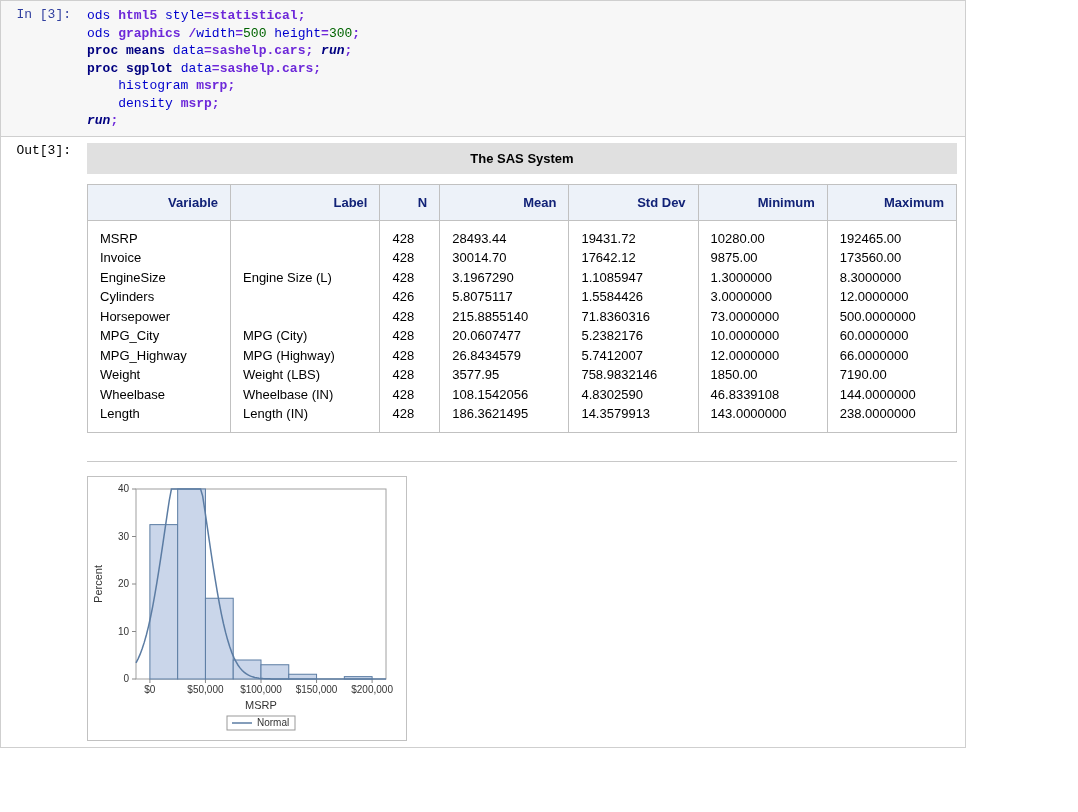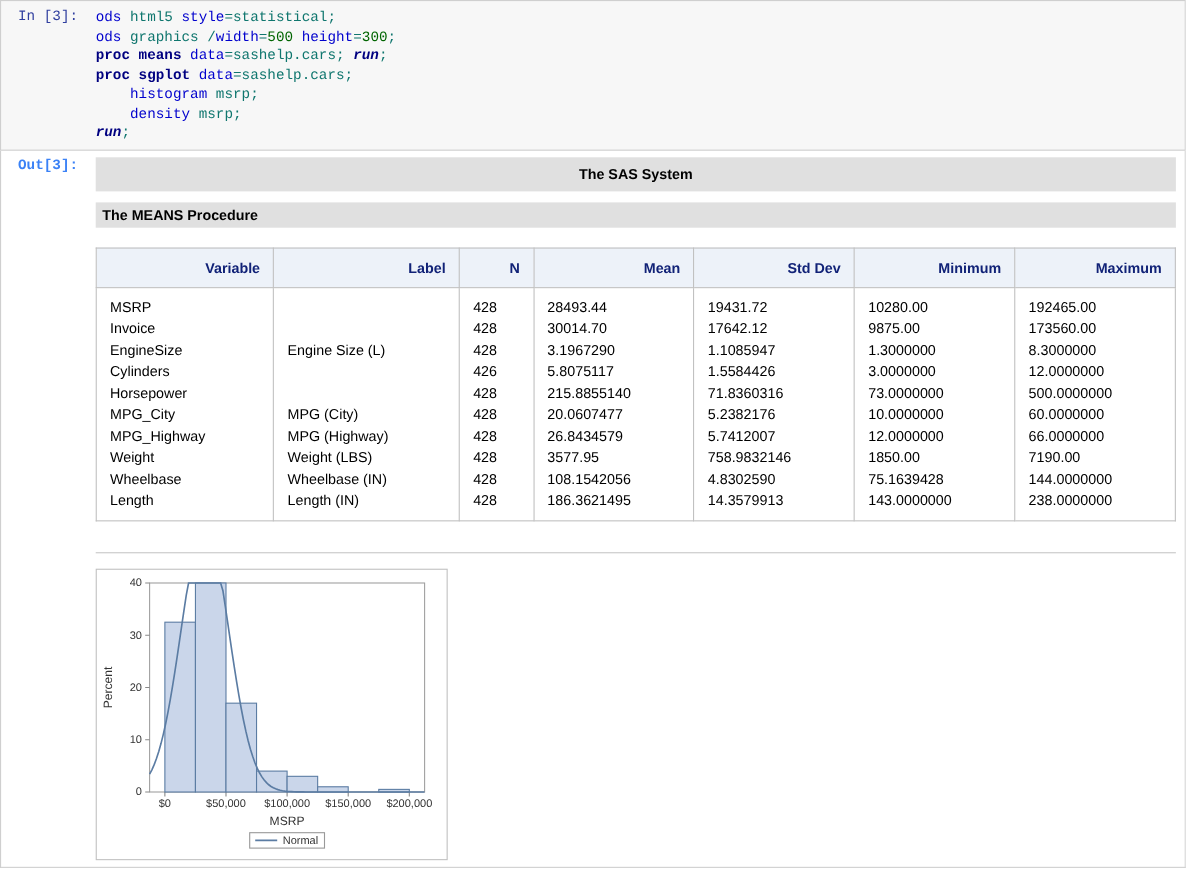--- a/index.html
+++ b/index.html
@@ -1,43 +1,43 @@
 <!DOCTYPE html>
 <html><head>
 <meta charset="utf-8">
 <style>
   * { box-sizing: border-box; margin: 0; padding: 0; }
   body { font-family: Arial, Helvetica, sans-serif; font-size: 13px; background: #fff; color: #000; }
-  .notebook { width: 1078px; }
+  .notebook { width: 966px; }
   .cell { display: flex; border: 1px solid #cfcfcf; border-top: none; }
   .cell:first-child { border-top: 1px solid #cfcfcf; }
   .prompt { width: 78px; flex: 0 0 78px; text-align: right; padding: 6px 8px 6px 4px; font-family: Menlo, Monaco, "Courier New", monospace; font-size: 13px; }
   .in-prompt { color: #303F9F; }
-  .out-prompt { color: #3b82f6; font-weight: bold; }
+  .out-prompt { color: #000000; }
   .cell-content { flex: 1; padding: 6px 8px; overflow: hidden; }
   .input-area { background: #f7f7f7; }
   pre.code { font-family: Menlo, Monaco, "Courier New", monospace; font-size: 13px; line-height: 1.35; white-space: pre; }
   .output-cell .prompt { padding-top: 6px; }
   .sas-title-band { background: #e0e0e0; text-align: center; font-weight: bold; padding: 8px 0; margin-bottom: 10px; }
   .sas-proc-band { background: #e0e0e0; font-weight: bold; padding: 4px 6px; margin-bottom: 18px; }
   
   table.stat { border-collapse: collapse; width: 100%; margin-bottom: 28px; }
   table.stat th { background: #edf2f9; color: #112277; font-weight: bold; text-align: right; padding: 10px 12px; border: 1px solid #c1c1c1; }
   table.stat td.wrap { border: 1px solid #c1c1c1; padding: 8px 12px; vertical-align: top; }
   table.stat td.wrap div { line-height: 1.5; white-space: nowrap; }
   
   hr.sep { margin: 10px 0 14px 0; border: none; border-top: 1px solid #c8c8c8; }
 
   .chart { border: 1px solid #c1c1c1; width: 320px; height: 265px; position: relative; background:#fff; }
   .chart svg { display:block; }
   
   
   .kw-blue { color: #0000cd; }
   .kw-navy { color: #000080; font-weight: bold; }
-  .lit { color: #0f766e; }
+  .lit { color: #6d28d9; font-weight: bold; }
   .num { color:#006400;}
   .run { color:#000080; font-weight:bold;font-style:italic;}
 </style>
 </head>
 <body>
 
 <div class="notebook">
 
   <div class="cell input-area">
     <div class="prompt in-prompt">In [3]:</div>
@@ -50,21 +50,20 @@
 <span class="kw-blue">    density </span><span class="lit">msrp;</span>
 <span class="run">run</span><span class="lit">;</span></pre>
     </div>
   </div>
 
   <div class="cell output-cell" style="border-top:none;">
     <div class="prompt out-prompt">Out[3]:</div>
     <div class="cell-content">
 
       <div class="sas-title-band">The SAS System</div>
-      <div class="sas-proc-band">The MEANS Procedure</div>
 
       <table class="stat">
         <thead>
             <tr id="stat-head-row">
               <th>Variable</th>
               <th>Label</th>
               <th>N</th>
               <th>Mean</th>
               <th>Std Dev</th>
               <th>Minimum</th>
@@ -135,21 +134,21 @@
               </td>
               <td class="wrap">
                 <div>10280.00</div>
                 <div>9875.00</div>
                 <div>1.3000000</div>
                 <div>3.0000000</div>
                 <div>73.0000000</div>
                 <div>10.0000000</div>
                 <div>12.0000000</div>
                 <div>1850.00</div>
-                <div>75.1639428</div>
+                <div>46.8339108</div>
                 <div>143.0000000</div>
               </td>
               <td class="wrap">
                 <div>192465.00</div>
                 <div>173560.00</div>
                 <div>8.3000000</div>
                 <div>12.0000000</div>
                 <div>500.0000000</div>
                 <div>60.0000000</div>
                 <div>66.0000000</div>

